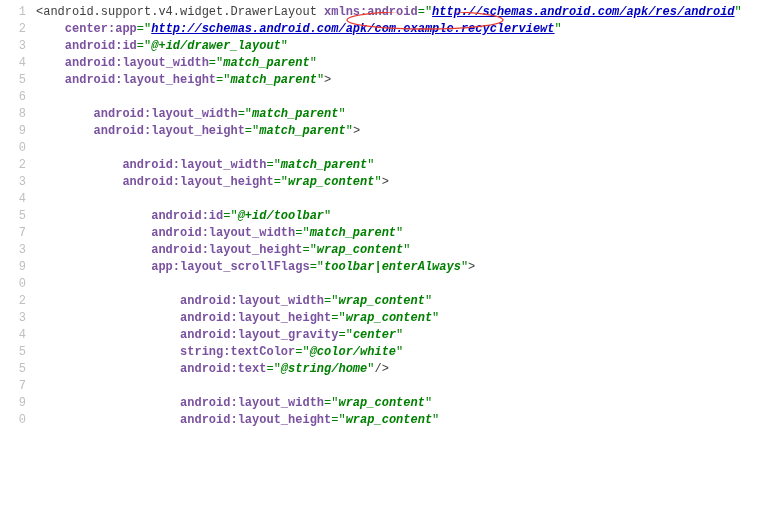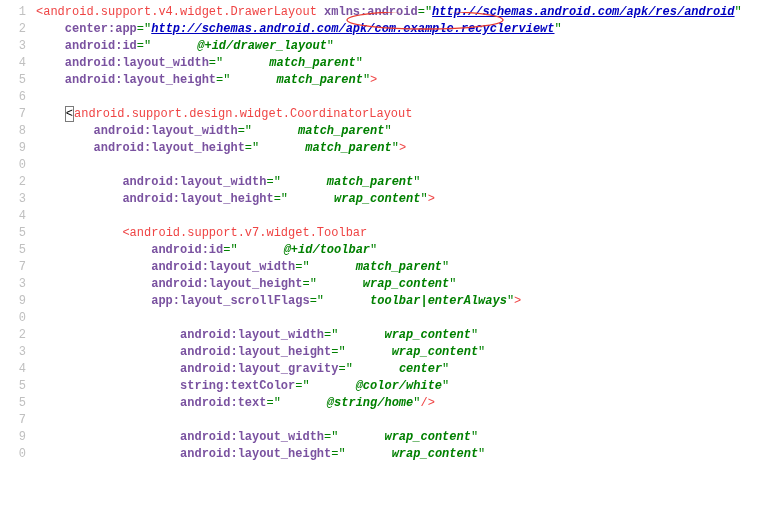--- a/index.html
+++ b/index.html
@@ -18,49 +18,47 @@
   .gutter {
     display: inline-block;
     width: 18px;
     text-align: right;
     color: #c0c0c0;
     user-select: none;
     padding-right: 10px;
     vertical-align: top;
   }
   .ln { white-space: pre; }
-  .tag { color: #ef4444; }
+  .tag { color: #404040; }
   .attr { color: #7a52a0; font-weight: bold; }
   .eq { color: #008000; }
-  .val { color: #008000; font-style: italic; font-weight: bold; margin-left: 46px; }
+  .val { color: #008000; font-style: italic; font-weight: bold; }
   .link { color: #0000c0; font-style: italic; text-decoration: underline; font-weight: bold;}
   .punct { color: #008000; }
   svg.anno {
     position: absolute;
     pointer-events: none;
   }
 </style>
 </head>
 <body>
 
 <div id="code">
     <div class="ln"><span class="gutter">1</span><span class="tag">&lt;android.support.v4.widget.DrawerLayout</span> <span class="attr">xmlns:android</span><span class="eq">=</span><span class="punct">"</span><span class="link">http://schemas.android.com/apk/res/android</span><span class="punct">"</span></div>
     <div class="ln"><span class="gutter">2</span>    <span class="attr">center:app</span><span class="eq">=</span><span class="punct">"</span><span class="link">http://schemas.android.com/apk/com.example.recyclerviewt</span><span class="punct">"</span></div>
     <div class="ln"><span class="gutter">3</span>    <span class="attr">android:id</span><span class="eq">=</span><span class="punct">"</span><span class="val">@+id/drawer_layout</span><span class="punct">"</span></div>
     <div class="ln"><span class="gutter">4</span>    <span class="attr">android:layout_width</span><span class="eq">=</span><span class="punct">"</span><span class="val">match_parent</span><span class="punct">"</span></div>
     <div class="ln"><span class="gutter">5</span>    <span class="attr">android:layout_height</span><span class="eq">=</span><span class="punct">"</span><span class="val">match_parent</span><span class="punct">"</span><span class="tag">&gt;</span></div>
     <div class="ln"><span class="gutter">6</span></div>
-    <div class="ln"><span class="gutter">7</span>    <span style="border:1px solid #7a7a7a; padding:0 0px;">&lt;</span><span class="tag">android.support.design.widget.CoordinatorLayout</span></div>
     <div class="ln"><span class="gutter">8</span>        <span class="attr">android:layout_width</span><span class="eq">=</span><span class="punct">"</span><span class="val">match_parent</span><span class="punct">"</span></div>
     <div class="ln"><span class="gutter">9</span>        <span class="attr">android:layout_height</span><span class="eq">=</span><span class="punct">"</span><span class="val">match_parent</span><span class="punct">"</span><span class="tag">&gt;</span></div>
     <div class="ln"><span class="gutter">0</span></div>
     <div class="ln"><span class="gutter">2</span>            <span class="attr">android:layout_width</span><span class="eq">=</span><span class="punct">"</span><span class="val">match_parent</span><span class="punct">"</span></div>
     <div class="ln"><span class="gutter">3</span>            <span class="attr">android:layout_height</span><span class="eq">=</span><span class="punct">"</span><span class="val">wrap_content</span><span class="punct">"</span><span class="tag">&gt;</span></div>
     <div class="ln"><span class="gutter">4</span></div>
-    <div class="ln"><span class="gutter">5</span>            <span class="tag">&lt;android.support.v7.widget.Toolbar</span></div>
     <div class="ln"><span class="gutter">5</span>                <span class="attr">android:id</span><span class="eq">=</span><span class="punct">"</span><span class="val">@+id/toolbar</span><span class="punct">"</span></div>
     <div class="ln"><span class="gutter">7</span>                <span class="attr">android:layout_width</span><span class="eq">=</span><span class="punct">"</span><span class="val">match_parent</span><span class="punct">"</span></div>
     <div class="ln"><span class="gutter">3</span>                <span class="attr">android:layout_height</span><span class="eq">=</span><span class="punct">"</span><span class="val">wrap_content</span><span class="punct">"</span></div>
     <div class="ln"><span class="gutter">9</span>                <span class="attr">app:layout_scrollFlags</span><span class="eq">=</span><span class="punct">"</span><span class="val">toolbar|enterAlways</span><span class="punct">"</span><span class="tag">&gt;</span></div>
     <div class="ln"><span class="gutter">0</span></div>
     <div class="ln"><span class="gutter">2</span>                    <span class="attr">android:layout_width</span><span class="eq">=</span><span class="punct">"</span><span class="val">wrap_content</span><span class="punct">"</span></div>
     <div class="ln"><span class="gutter">3</span>                    <span class="attr">android:layout_height</span><span class="eq">=</span><span class="punct">"</span><span class="val">wrap_content</span><span class="punct">"</span></div>
     <div class="ln"><span class="gutter">4</span>                    <span class="attr">android:layout_gravity</span><span class="eq">=</span><span class="punct">"</span><span class="val">center</span><span class="punct">"</span></div>
     <div class="ln"><span class="gutter">5</span>                    <span class="attr">string:textColor</span><span class="eq">=</span><span class="punct">"</span><span class="val">@color/white</span><span class="punct">"</span></div>
     <div class="ln"><span class="gutter">5</span>                    <span class="attr">android:text</span><span class="eq">=</span><span class="punct">"</span><span class="val">@string/home</span><span class="punct">"</span><span class="tag">/&gt;</span></div>

